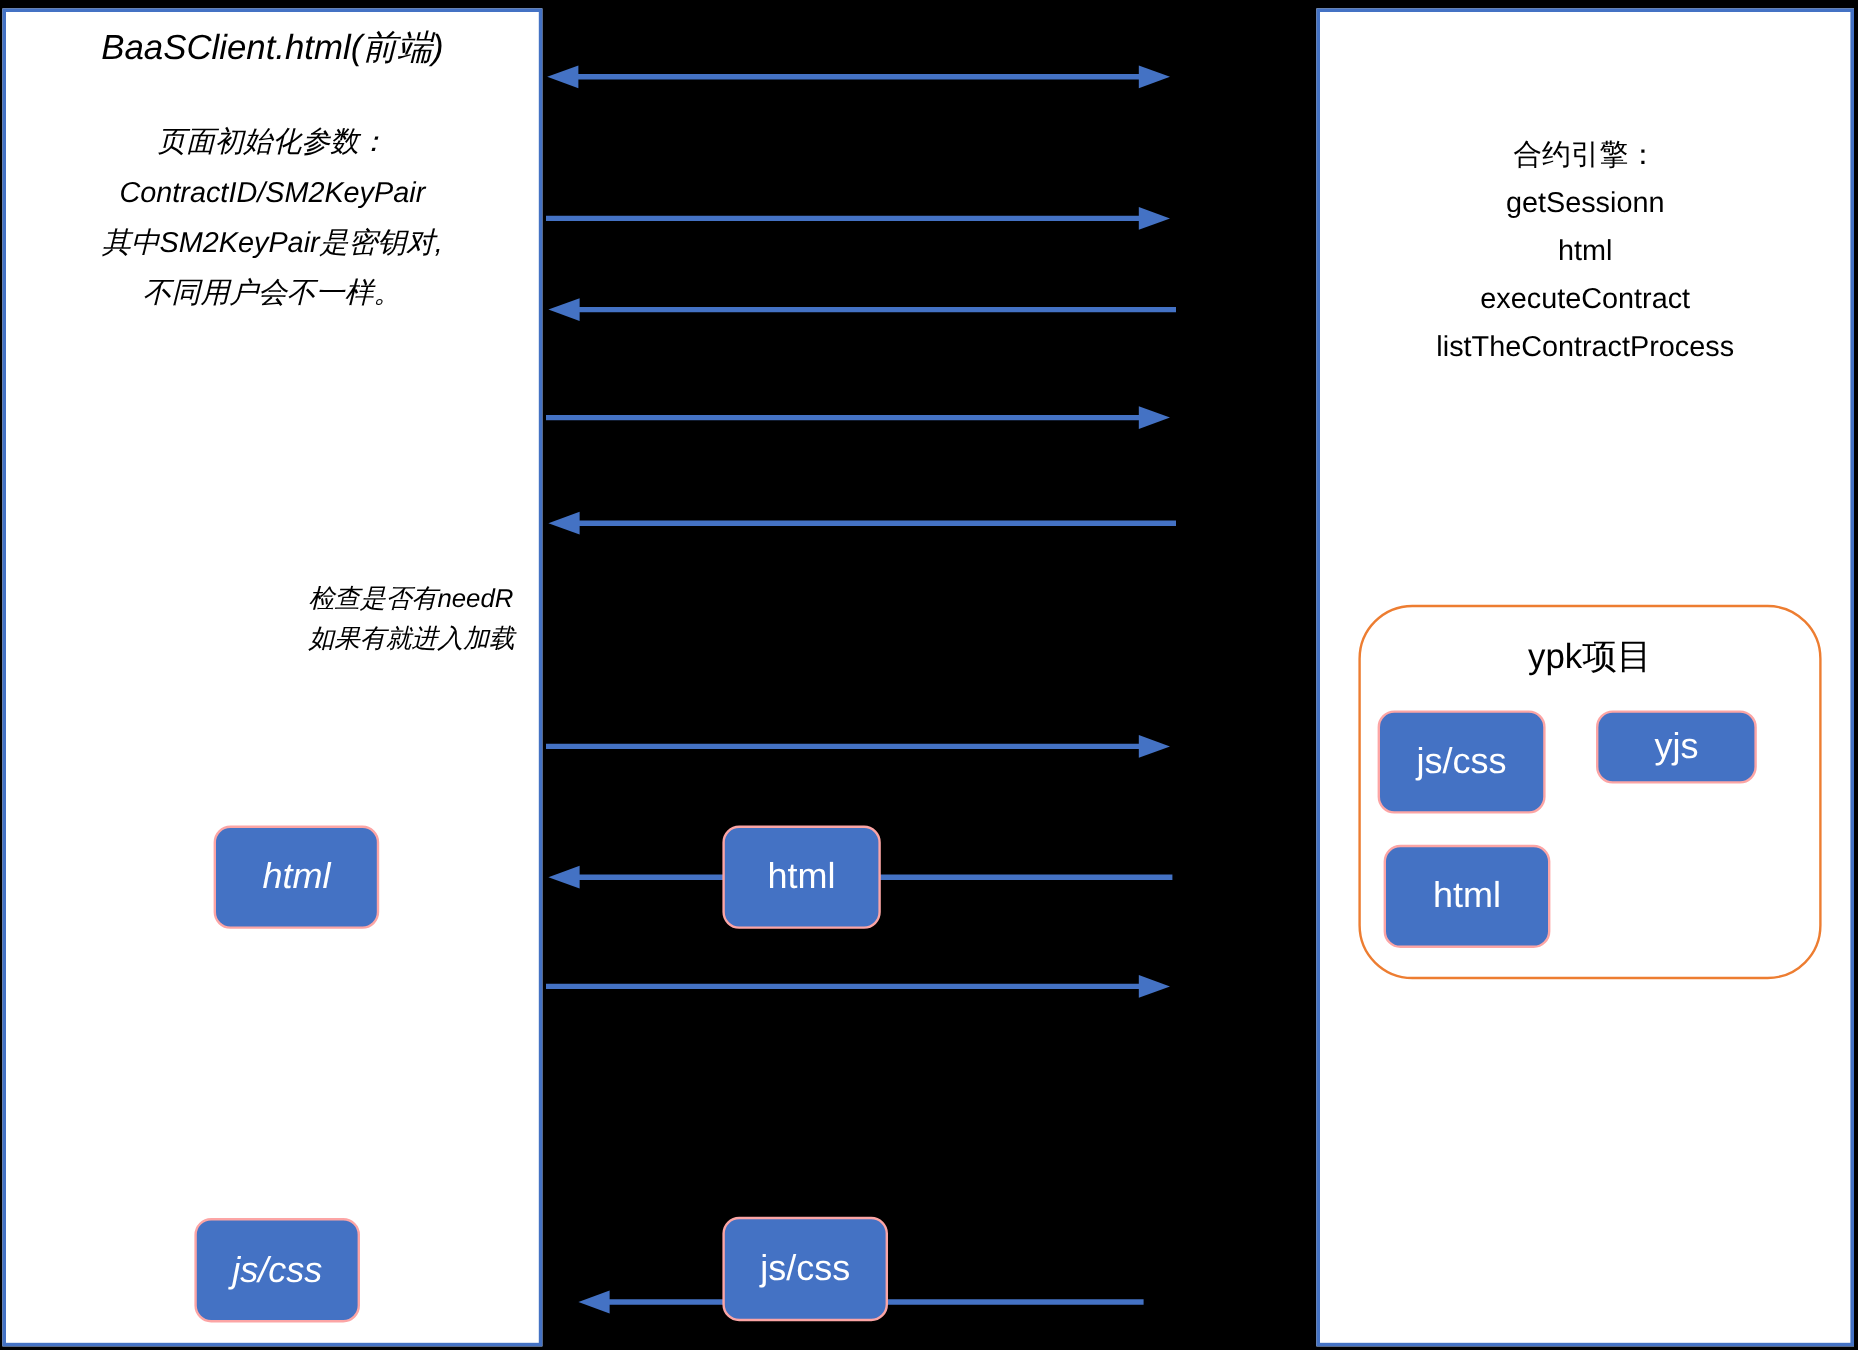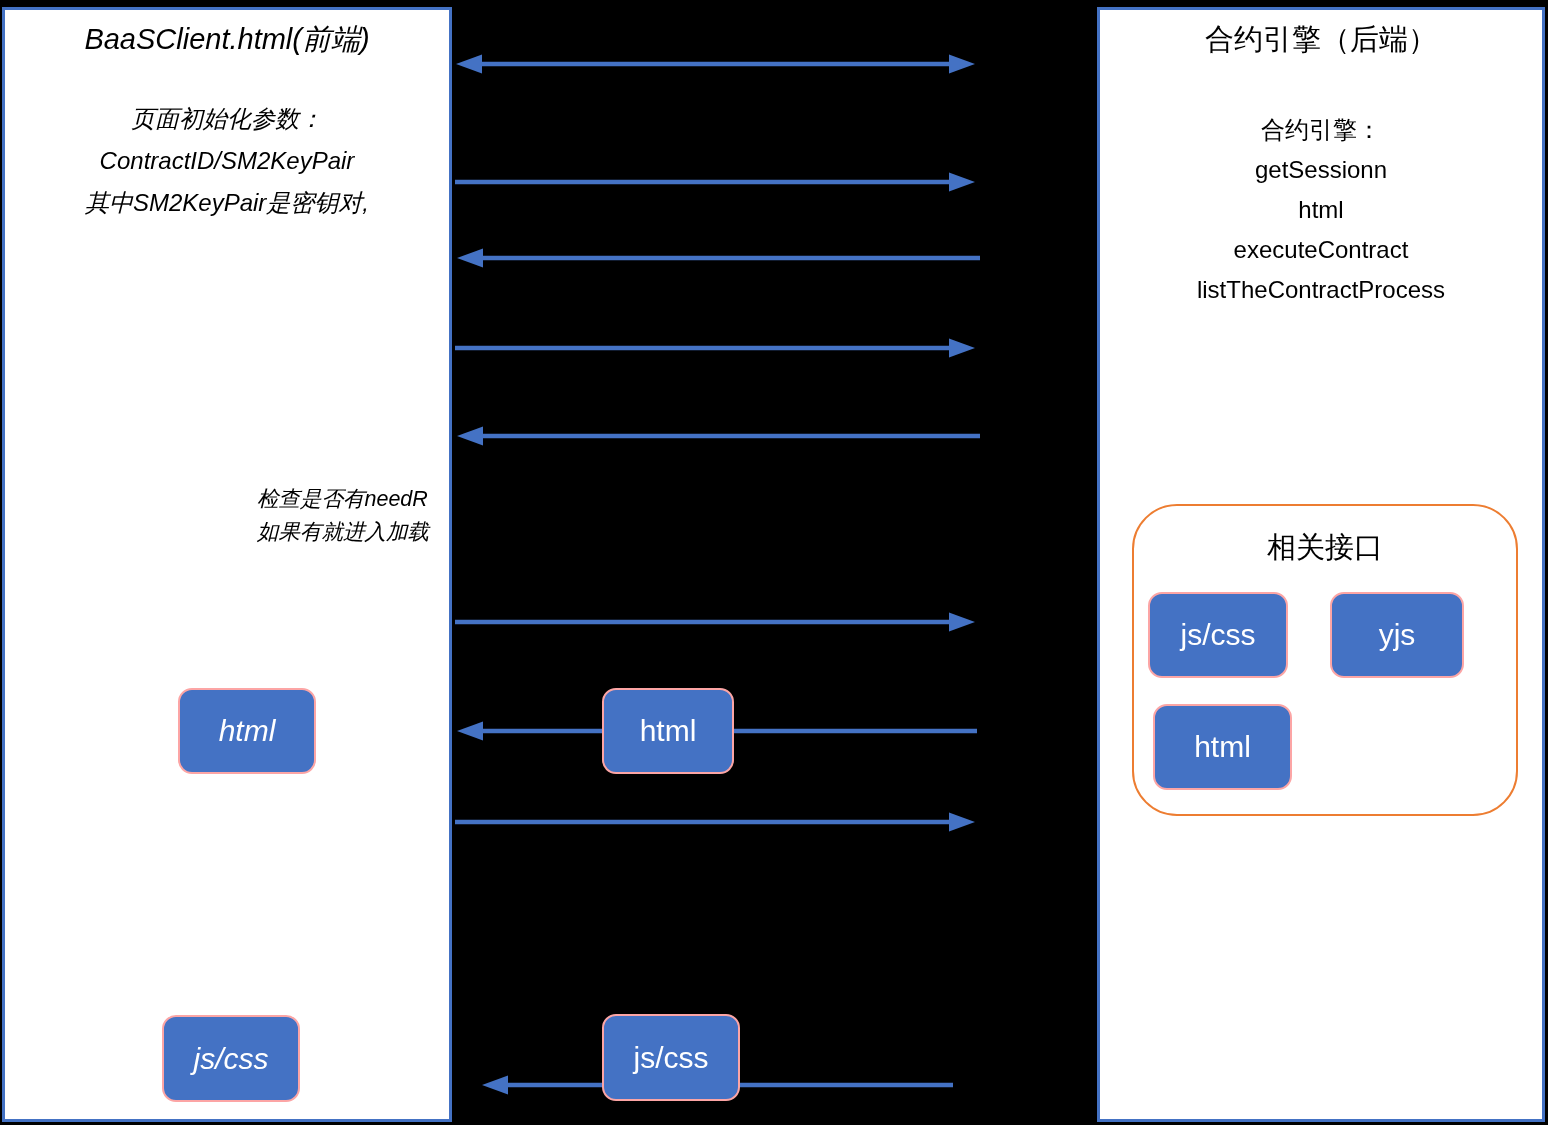--- a/index.html
+++ b/index.html
@@ -79,21 +79,21 @@
     box-sizing: border-box;
   }
   .ypk-title {
     position: absolute;
     top: 22px; left: 0; width: 100%;
     text-align: center;
     font-size: 29px;
     white-space: nowrap;
   }
   .box-ypk-jscss { left: 14px;  top: 86px;  width: 140px; height: 86px; }
-  .box-ypk-yjs   { left: 196px; top: 86px;  width: 134px; height: 86px; }
+  .box-ypk-yjs   { left: 196px; top: 86px;  width: 134px; height: 61px; }
   .box-ypk-html  { left: 19px;  top: 198px; width: 139px; height: 86px; }
 
   .arrows-layer {
     position: absolute;
     left: 0; top: 0;
     width: 1548px; height: 1125px;
     z-index: 1;
   }
 </style>
 </head>
@@ -140,42 +140,42 @@
         <polygon points="482,1085 508,1075.5 508,1094.5" fill="#4472C4"></polygon>
       </g>
     </svg>
 
   <div class="panel panel-left">
     <div class="panel-title">BaaSClient.html(前端)</div>
     <div class="text-block desc-block">
       <div>页面初始化参数：</div>
       <div>ContractID/SM2KeyPair</div>
       <div>其中SM2KeyPair是密钥对,</div>
+      <div>不同用户会不一样。</div>
     </div>
     <div class="note-block">
       <div>检查是否有needR</div>
       <div>如果有就进入加载</div>
     </div>
     <div class="bluebox box-html-left">html</div>
     <div class="bluebox box-jscss-left">js/css</div>
   </div>
 
   <div class="bluebox box-html-mid">html</div>
   <div class="bluebox box-jscss-mid">js/css</div>
 
   <div class="panel panel-right">
-    <div class="panel-title">合约引擎（后端）</div>
     <div class="text-block api-block">
       <div>合约引擎：</div>
       <div>getSessionn</div>
       <div>html</div>
       <div>executeContract</div>
       <div>listTheContractProcess</div>
     </div>
     <div class="ypk">
-      <div class="ypk-title">相关接口</div>
+      <div class="ypk-title">ypk项目</div>
       <div class="bluebox box-ypk-jscss">js/css</div>
       <div class="bluebox box-ypk-yjs">yjs</div>
       <div class="bluebox box-ypk-html">html</div>
     </div>
   </div>
 
 </div>
 
 </body></html>

